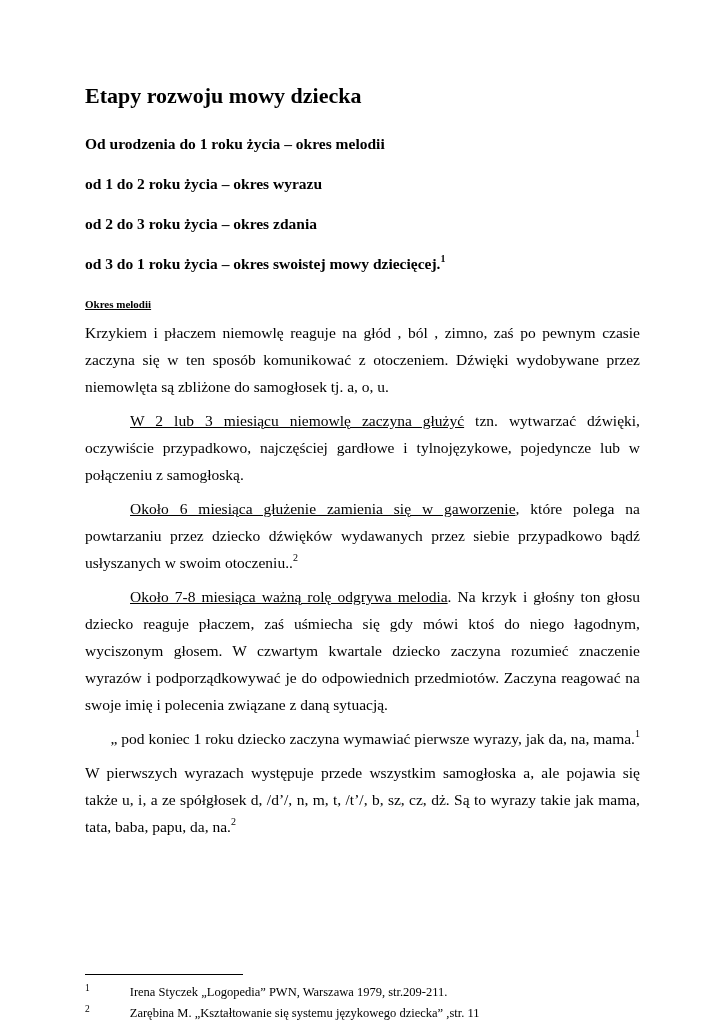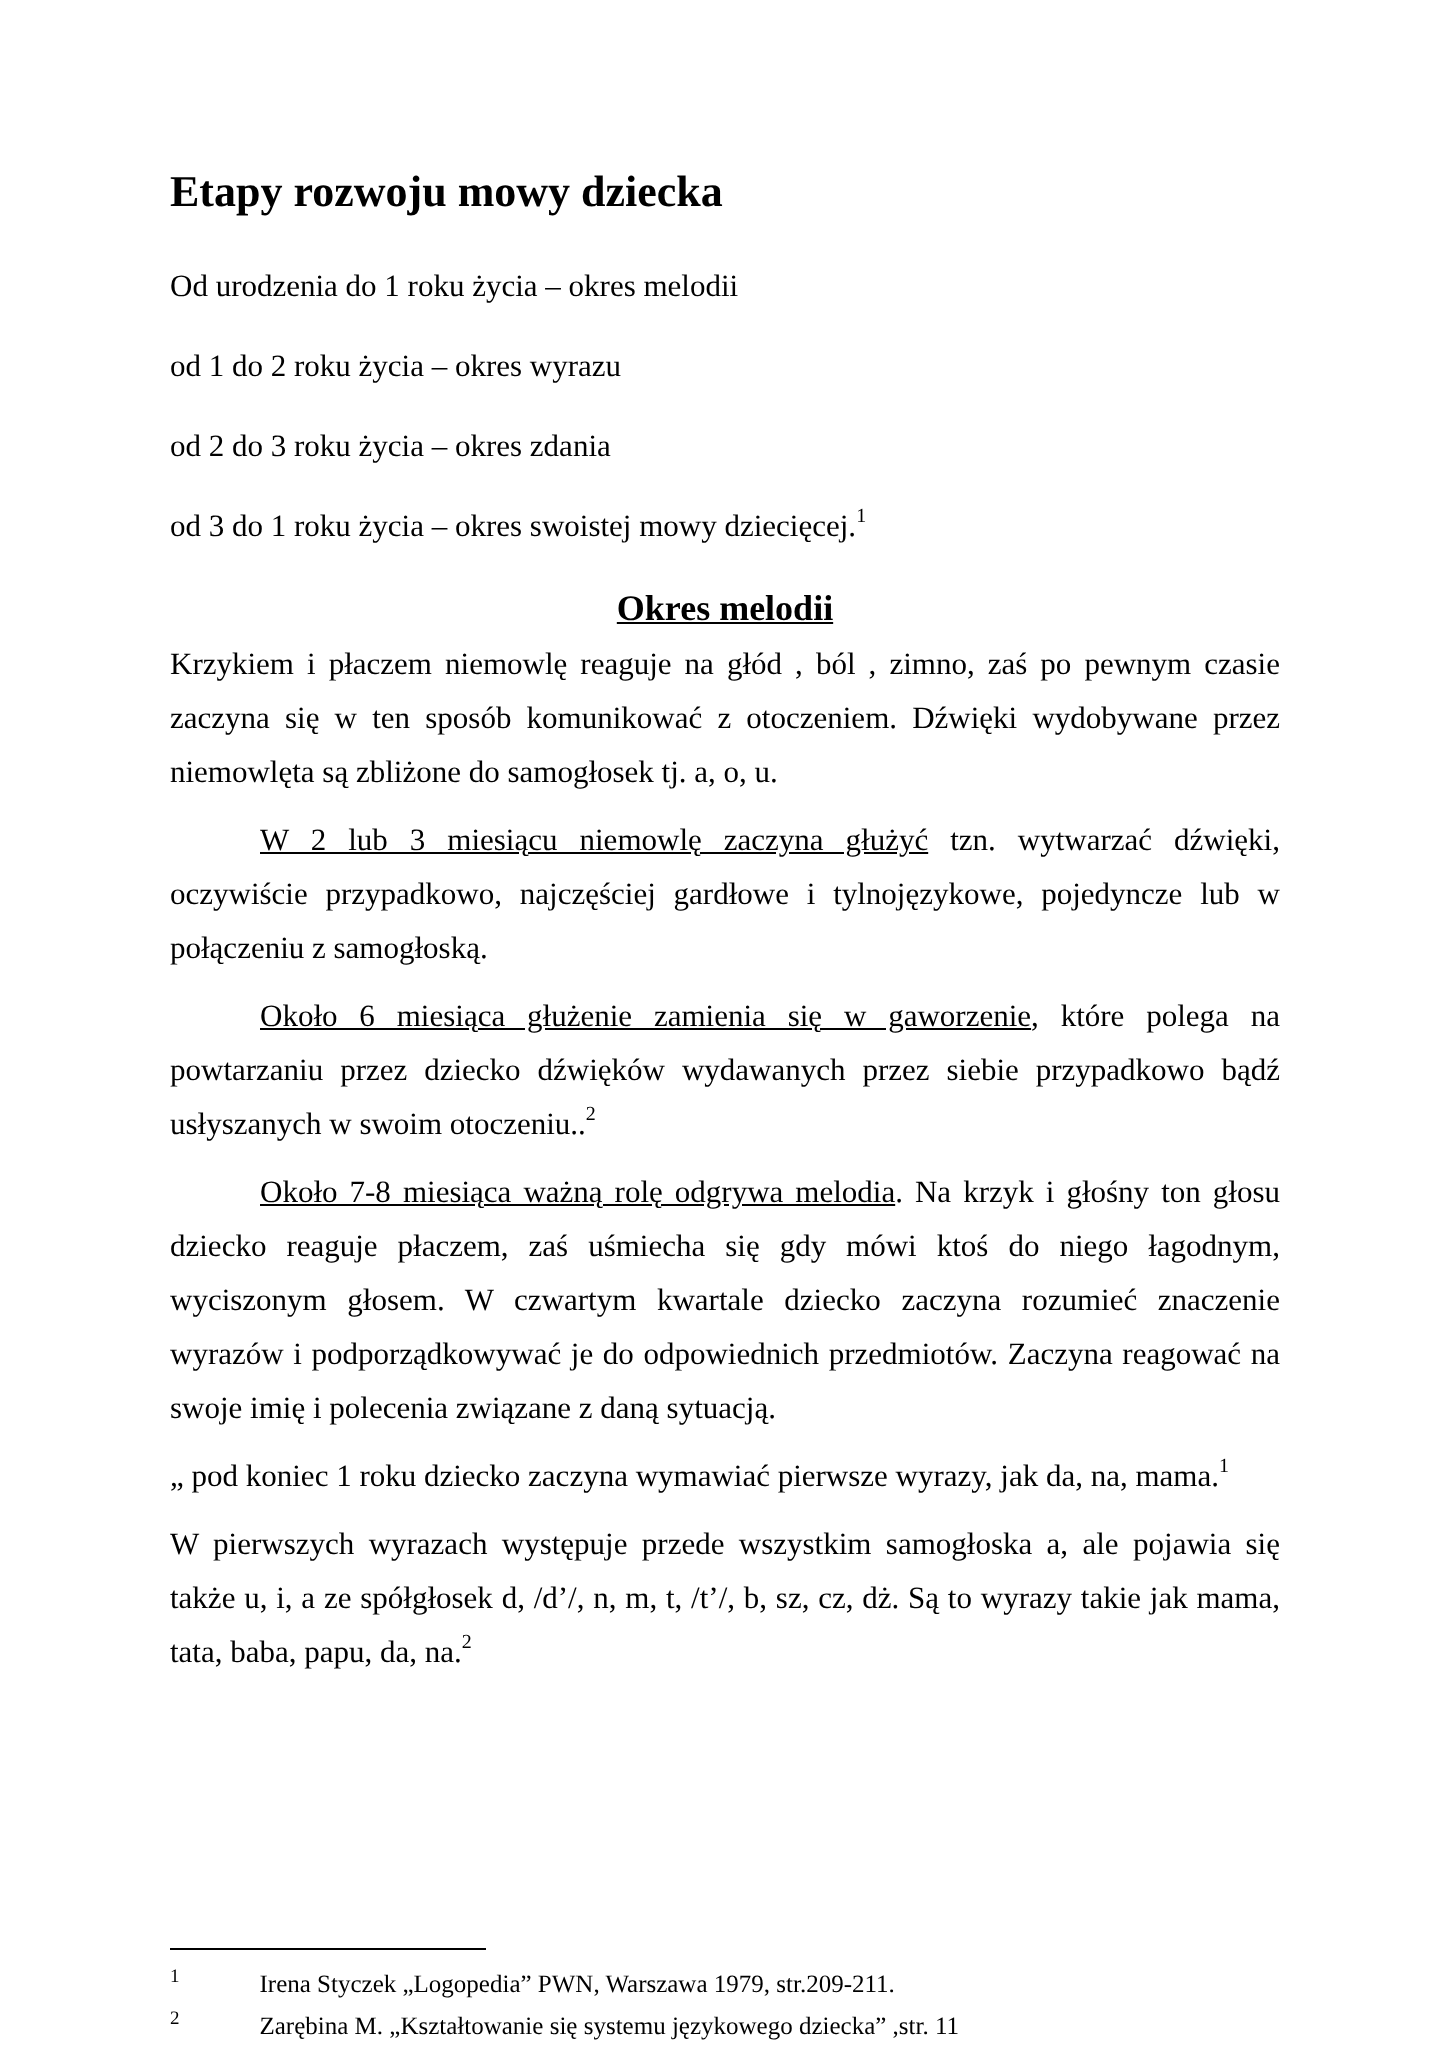--- a/index.html
+++ b/index.html
@@ -22,42 +22,41 @@
     overflow: hidden;
   }
   .doc-title {
     font-size: 22px;
     font-weight: bold;
     line-height: 24px;
     margin: 0 0 22px 0;
   }
   .stage {
     font-size: 15.5px;
-    font-weight: normal;
+    font-weight: bold;
     line-height: 27px;
     margin: 0 0 13px 0;
   }
   .section-heading {
-    font-size: 18px;
+    font-size: 11px;
     font-weight: bold;
     line-height: 27px;
     margin: 1px 0 1px 0;
-    text-align: center;
   }
   .section-heading span {
     text-decoration: underline;
   }
   .para {
     font-size: 15.5px;
     line-height: 27px;
     margin: 0 0 7px 0;
     text-align: justify;
   }
   .para.no-justify {
-    text-align: left;
+    text-align: right;
   }
   .u {
     text-decoration: underline;
     margin-left: 45px;
   }
   sup.ref {
     font-size: 10px;
     line-height: 0;
     vertical-align: baseline;
     position: relative;

